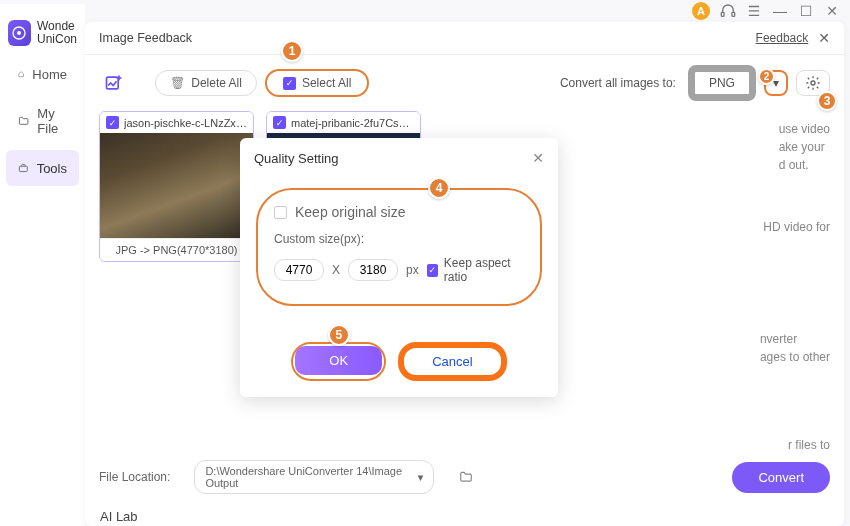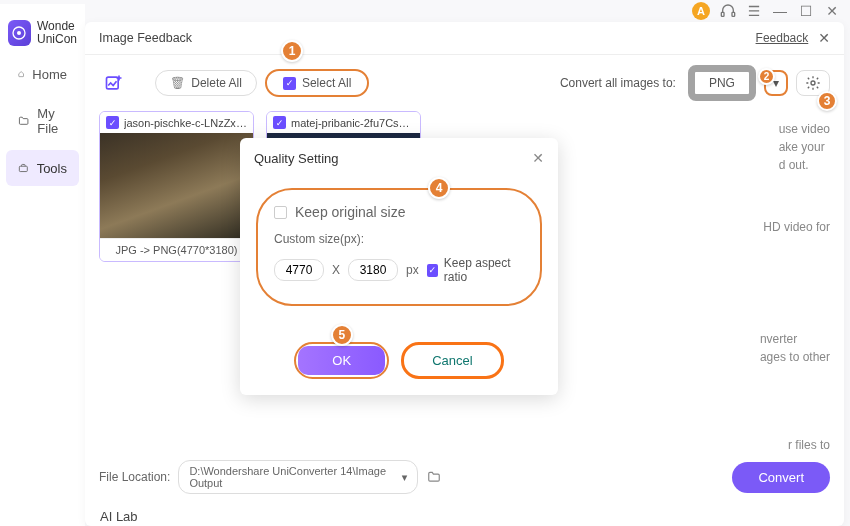--- a/index.html
+++ b/index.html
@@ -50,21 +50,21 @@
 .thumb-hd .name { white-space: nowrap; overflow: hidden; text-overflow: ellipsis; flex:1; }
 .thumb-img { width: 100%; height: 105px; }
 .thumb-img.img1 { background: linear-gradient(160deg, #3b3226 0%, #5a4a32 30%, #8d7a58 60%, #2d2a20 100%); }
 .thumb-img.img2 { background: linear-gradient(180deg, #1a2740 0%, #223456 40%, #0e1628 100%); }
 .thumb-ft { padding: 5px; text-align:center; font-size: 11px; color:#555; background:#fff; border-top: 1px solid #eee; }
 
 
 .hint { position:absolute; right: 0; font-size: 12px; color:#888; text-align:left; line-height:1.5; padding: 10px 14px; }
 
 
-.bottom { position:absolute; bottom: 22px; left:0; right:0; padding: 10px 14px; display:flex; align-items:center; gap:8px; }
+.bottom { position:absolute; bottom: 22px; left:0; right:0; padding: 10px 14px; display:flex; align-items:center; gap:24px; }
 .bottom-lbl { font-size: 12px; color:#666; }
 .path-select { flex: 0 0 240px; padding: 4px 10px; border:1px solid #ddd; border-radius:12px; font-size:11px; color:#666; display:flex; align-items:center; justify-content:space-between; }
 .folder-ico { color:#888; font-size:14px; cursor:pointer; }
 .convert-btn { margin-left:auto; padding: 8px 26px; border-radius: 20px; background:#7b5af7; color:#ffffff; font-size:13px; cursor:pointer; border:none; }
 .ai-lab { position:absolute; bottom: 2px; left: 100px; font-size: 13px; color:#444; }
 
 
 .modal { position: absolute; left: 240px; top: 138px; width: 318px; background: #fff; border-radius: 6px; box-shadow: 0 4px 20px rgba(0,0,0,0.15); z-index: 40; }
 .modal-hd { display:flex; align-items:center; padding: 12px 14px; font-size: 13px; color:#333; }
 .modal-hd .x { margin-left:auto; color:#888; font-size:14px; cursor:pointer; }
@@ -72,21 +72,21 @@
 .ring { border: 2.5px solid #e48035; border-radius: 36px; padding: 14px 16px 20px; }
 .ko-line { display:flex; align-items:center; gap:8px; font-size:14px; color:#666; margin-bottom: 12px; }
 .ko-chk { width:13px; height:13px; border:1px solid #ccc; border-radius:2px; }
 .cs-lbl { font-size: 12px; color:#666; margin-bottom: 10px; }
 .size-row { display:flex; align-items:center; gap:8px; font-size:12px; color:#666; }
 .size-in { width: 50px; padding: 3px 6px; border:1px solid #ddd; border-radius: 10px; font-size:12px; text-align:center; }
 .kar { display:flex; align-items:center; gap:6px; margin-left:auto; color:#555; font-size:12px; }
 .modal-ft { display:flex; justify-content:center; gap:12px; padding: 16px; }
 .btn-ok { padding: 7px 34px; border-radius: 10px; background: linear-gradient(90deg,#a474ff,#8a5aff); color:#fff; border:none; font-size:13px; cursor:pointer; }
 .ok-wrap { border: 2.5px solid #e48035; border-radius: 22px; padding: 2px; display:inline-block; position:relative; }
-.btn-cancel { padding: 6px 28px; border-radius: 18px; background:#fff; border:3px solid #f97316; color:#0f766e; font-size:13px; cursor:pointer; }
+.btn-cancel { padding: 6px 28px; border-radius: 18px; background:#fff; border:6px solid #f97316; color:#1d4ed8; font-size:13px; cursor:pointer; }
 
 svg { display:block; }
 </style>
 </head>
 <body>
 
 <div class="titlebar">
   <div class="avatar">A</div>
   <span class="ico">
     <svg class="headset" viewBox="0 0 24 24" fill="none" stroke="#777" stroke-width="2">

